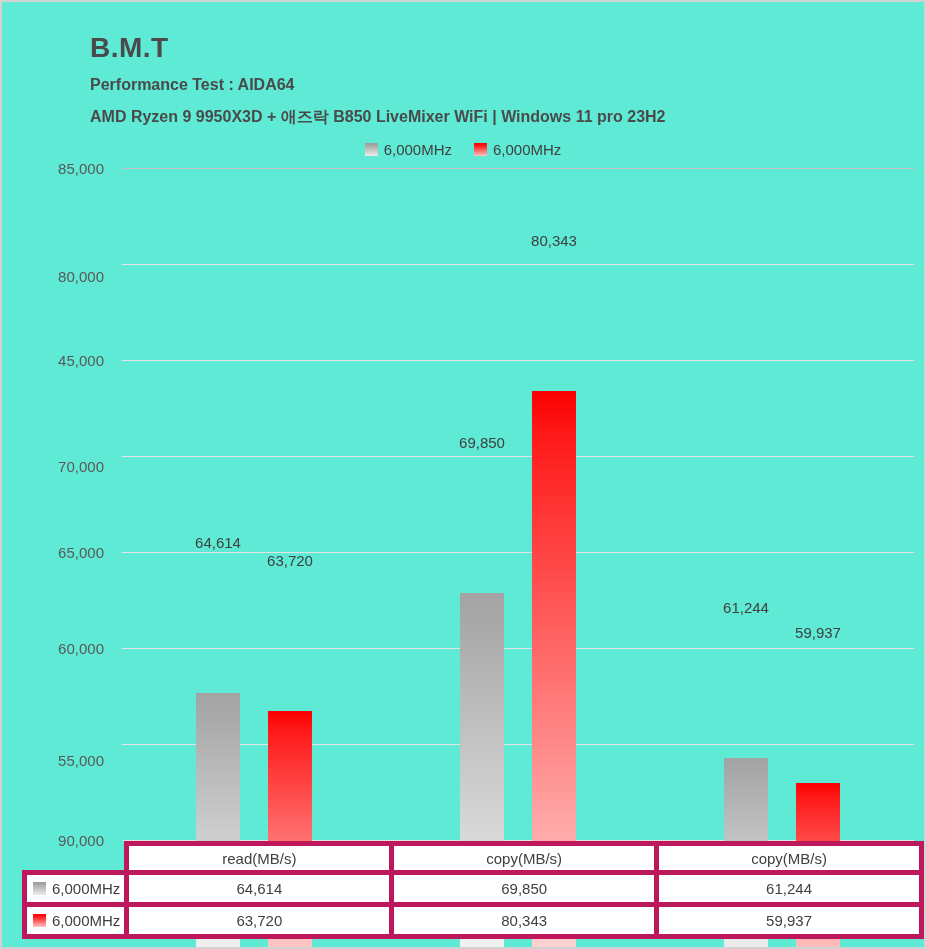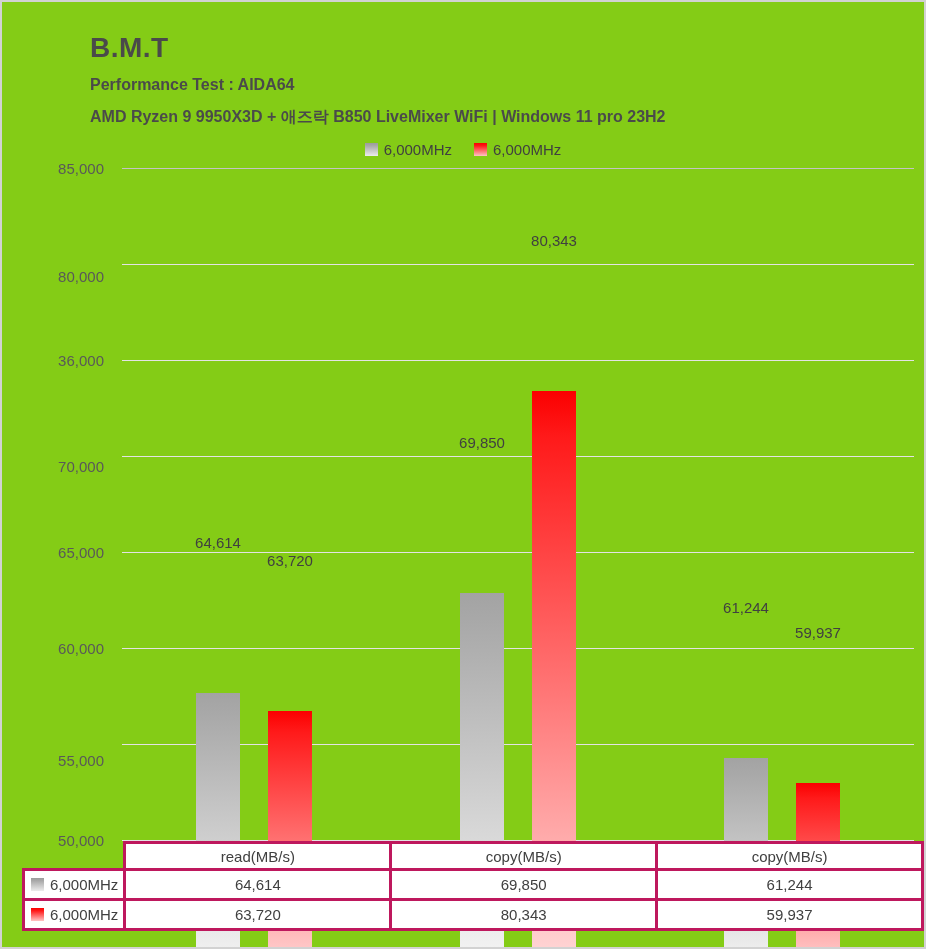--- a/index.html
+++ b/index.html
@@ -1,17 +1,17 @@
 <!DOCTYPE html>
 <html><head>
 <meta charset="utf-8">
 <style>
   html,body{margin:0;padding:0;background:#fff;}
   .frame{
-    position:relative;width:926px;height:949px;background:#84cc16;
+    position:relative;width:926px;height:949px;background:#5eead4;
     border:2px solid #d2d2d2;box-sizing:border-box;overflow:hidden;
     font-family:"Liberation Sans","DejaVu Sans",sans-serif;
   }
   .chart-title{
     position:absolute;left:88px;top:30px;font-size:28px;font-weight:bold;
     color:#4a4a4a;letter-spacing:0.5px;
   }
   .chart-subtitle{
     position:absolute;left:88px;top:74px;font-size:16px;font-weight:bold;color:#4a4a4a;text-align:center;
   }
@@ -38,21 +38,21 @@
   .bar.s1{background:linear-gradient(to bottom,#fb0000 0%,#ff1a1a 8%,#ffdcdc 100%);}
   .bar-label{
     position:absolute;font-size:15px;color:#404040;white-space:nowrap;
     transform:translateX(-50%);
   }
   table.data-table{
     position:absolute;left:20px;top:839px;border-collapse:collapse;table-layout:fixed;
     font-size:15px;color:#404040;
   }
   table.data-table td{
-    border:3px solid #be185d;text-align:center;padding:0;height:27px;
+    border:5px solid #be185d;text-align:center;padding:0;height:27px;
     overflow:hidden;background:#fff;
   }
   table.data-table tr.hdr td{height:24px;}
   table.data-table td.blank{border:none;background:transparent;}
   td.key-cell{text-align:left;}
   .key-inner{display:flex;align-items:center;gap:6px;padding-left:6px;}
 </style>
 </head>
 <body>
 
@@ -71,31 +71,31 @@
         <span>6,000MHz</span>
       </span>
     </div>
 
   <div class="plot" id="plot">
       <div class="gridline top" style="top: 0px;"></div>
       <div class="ytick" style="top: -8px;">85,000</div>
       <div class="gridline" style="top: 96px;"></div>
       <div class="ytick" style="top: 88px; margin-top: 12px;">80,000</div>
       <div class="gridline" style="top: 192px;"></div>
-      <div class="ytick" style="top: 184px;">36,000</div>
+      <div class="ytick" style="top: 184px;">45,000</div>
       <div class="gridline" style="top: 288px;"></div>
       <div class="ytick" style="top: 280px; margin-top: 10px;">70,000</div>
       <div class="gridline" style="top: 384px;"></div>
       <div class="ytick" style="top: 376px;">65,000</div>
       <div class="gridline" style="top: 480px;"></div>
       <div class="ytick" style="top: 472px;">60,000</div>
       <div class="gridline" style="top: 576px;"></div>
       <div class="ytick" style="top: 584px;">55,000</div>
       <div class="gridline" style="top: 672px;"></div>
-      <div class="ytick" style="top: 664px;">50,000</div>
+      <div class="ytick" style="top: 664px;">90,000</div>
       <div class="bar s0" style="left: 74px; height: 280.6px;"></div>
       <div class="bar-label" style="left: 96px; top: 366.4px;">64,614</div>
       <div class="bar s1" style="left: 146px; height: 263.4px;"></div>
       <div class="bar-label" style="left: 168px; top: 383.6px;">63,720</div>
       <div class="bar s0" style="left: 338px; height: 381.1px;"></div>
       <div class="bar-label" style="left: 360px; top: 265.9px;">69,850</div>
       <div class="bar s1" style="left: 410px; height: 582.6px;"></div>
       <div class="bar-label" style="left: 432px; top: 64.4px;">80,343</div>
       <div class="bar s0" style="left: 602px; height: 215.9px;"></div>
       <div class="bar-label" style="left: 624px; top: 431.1px;">61,244</div>

